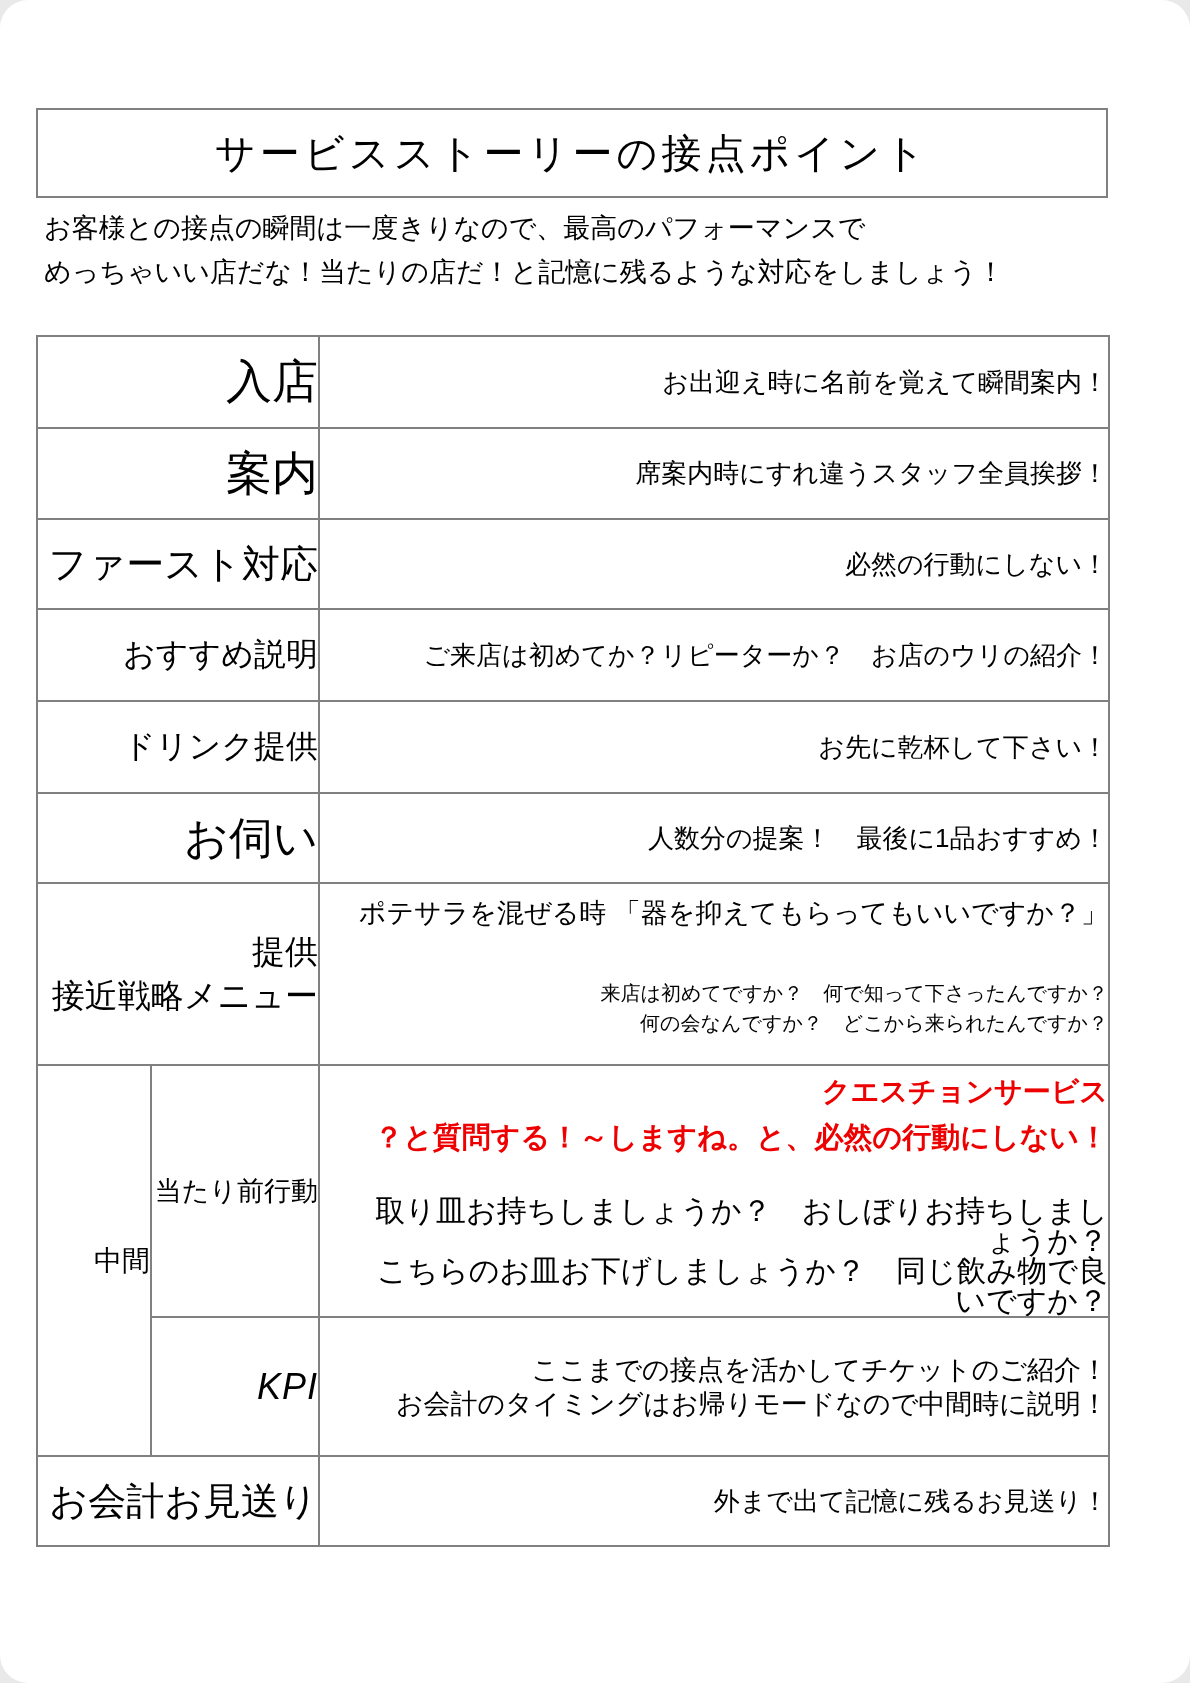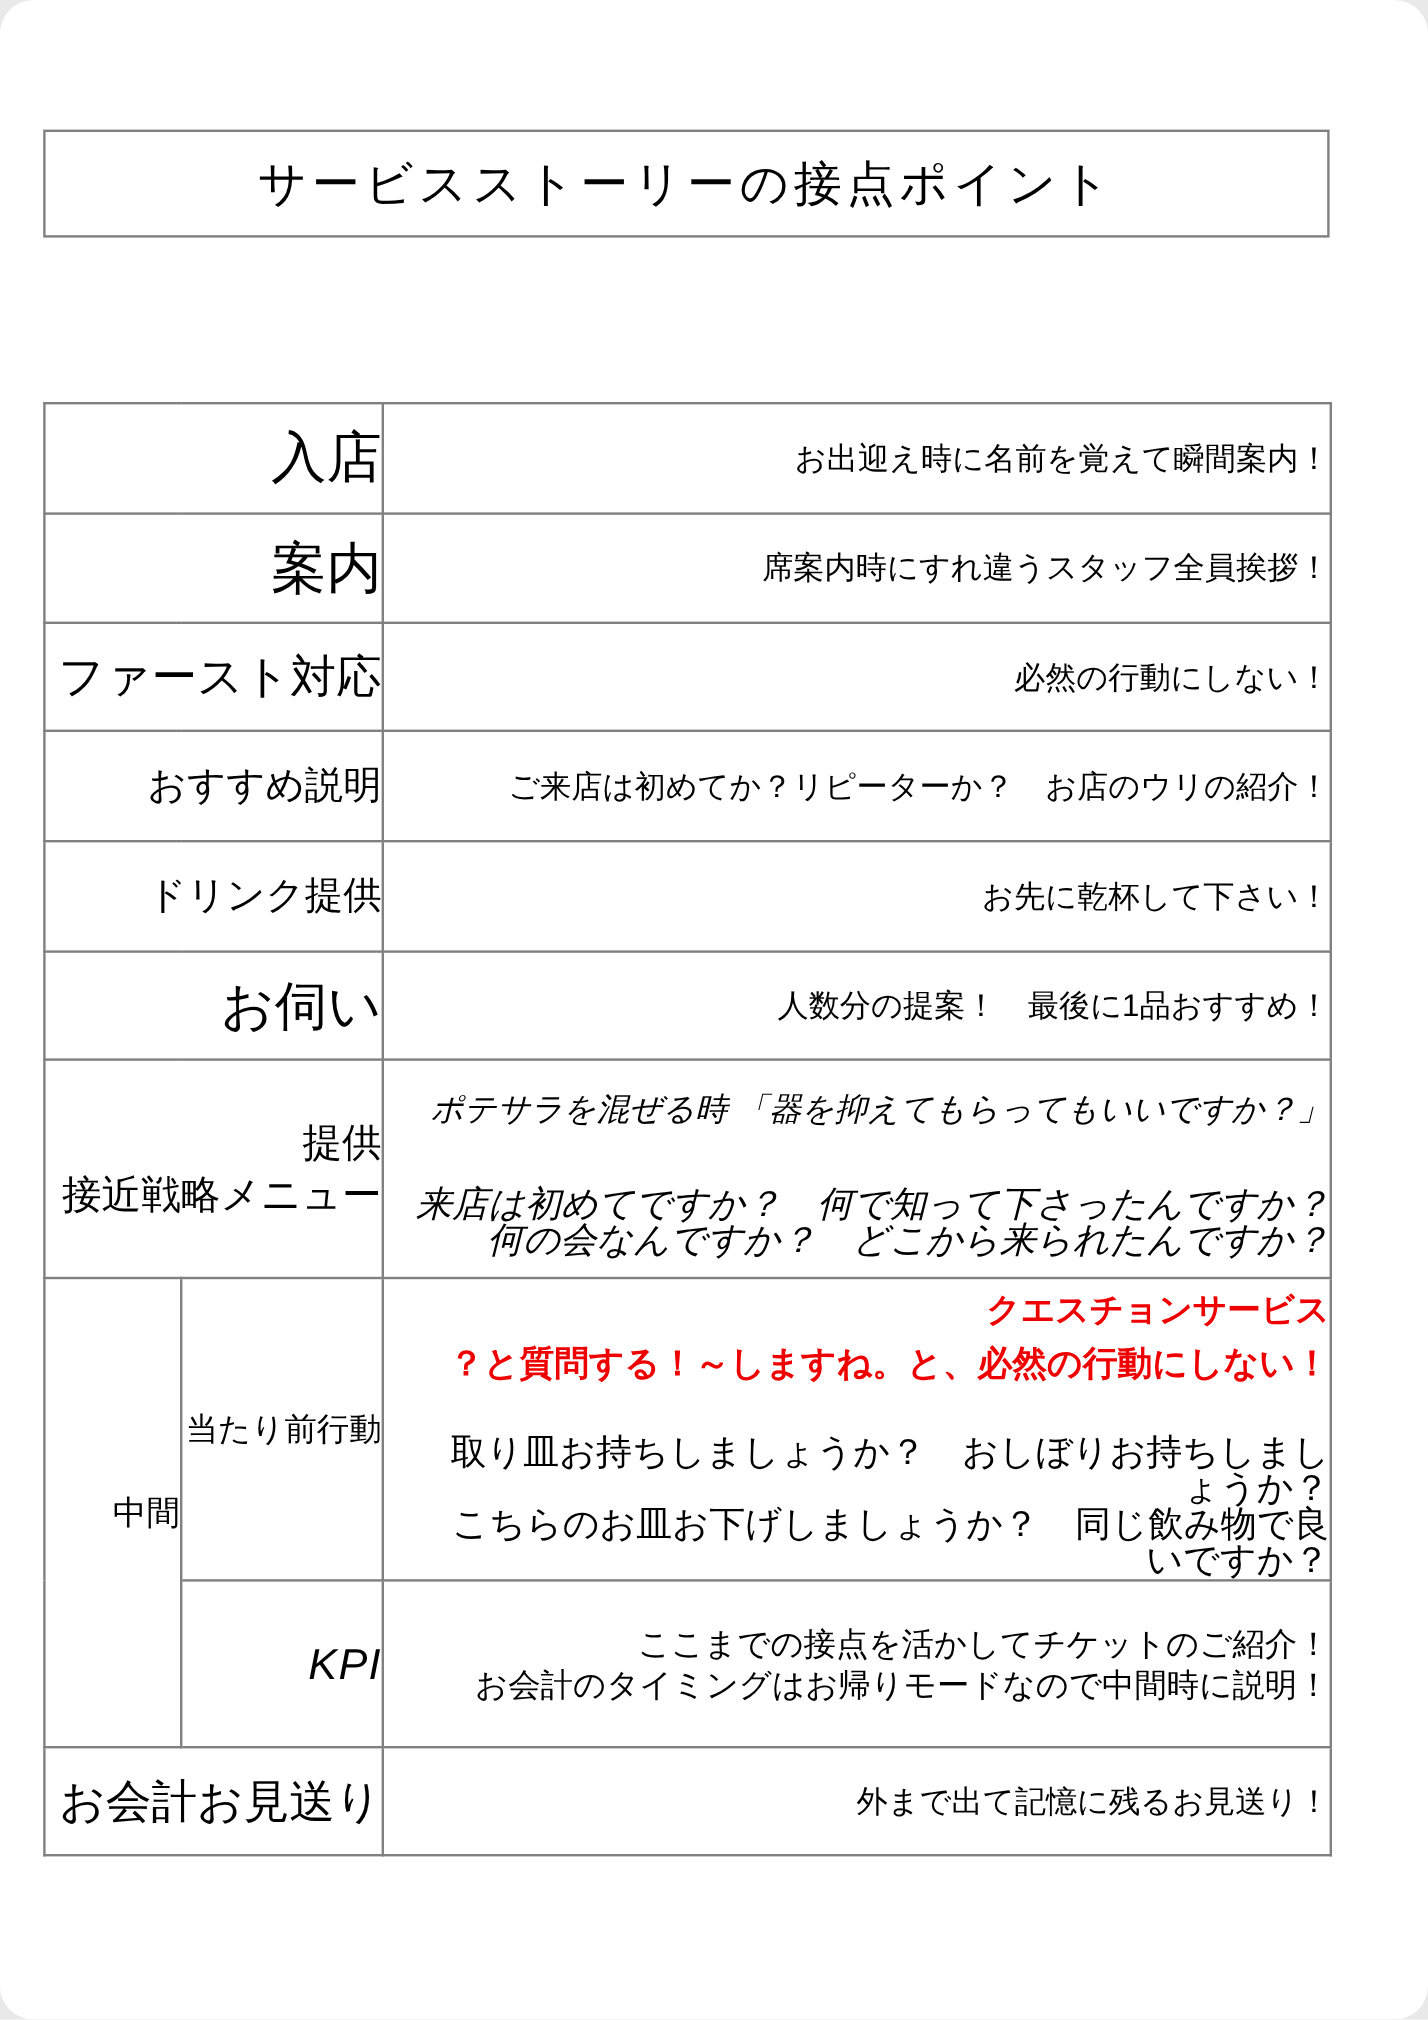--- a/index.html
+++ b/index.html
@@ -79,25 +79,24 @@
   .fs40{font-size:32px;}
   .fs38{font-size:38px;}
   .serving-label div{font-size:33px;line-height:44px;}
   .mid-label{font-size:28px;}
   .sub-label{font-size:27px;}
   .kpi-label{font-size:36px;letter-spacing:1px;font-style:italic;}
   .checkout-label{font-size:38px;}
   
   td.serving-content{
     vertical-align:top;
-    padding-top:23px;
-    font-style:italic;
+    padding-top:12px;
   }
   .serving-p1{margin:0 0 48px 0;font-size:27px;line-height:34px;}
-  .serving-p2{margin:0;font-size:30px;line-height:30px;}
+  .serving-p2{margin:0;font-size:20px;line-height:30px;}
   
   td.standard-content{
     vertical-align:top;
     padding-top:8px;
     padding-left:37px;
   }
   .red-heading{
     font-size:28px;line-height:36px;font-weight:bold;
     color:var(--accent-red);
     margin:0 0 8px 0;
@@ -113,20 +112,24 @@
 </style>
 </head>
 <body>
 
 <div class="page">
 
   <div class="title-box">
     <h1>サービスストーリーの接点ポイント</h1>
   </div>
 
+  <div class="intro">
+    <p>お客様との接点の瞬間は一度きりなので、最高のパフォーマンスで</p>
+    <p>めっちゃいい店だな！当たりの店だ！と記憶に残るような対応をしましょう！</p>
+  </div>
 
   <table class="service-table">
     <colgroup>
       <col style="width:114px">
       <col style="width:168px">
       <col style="width:790px">
     </colgroup>
     <tbody>
 
       <tr class="h92">

